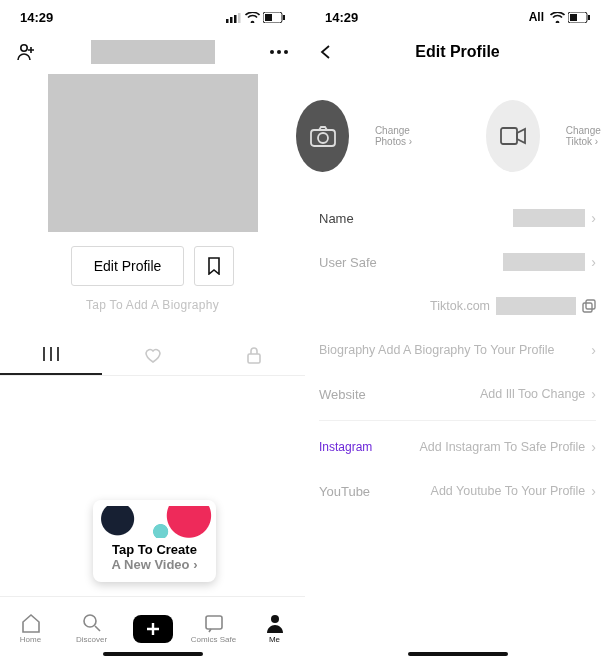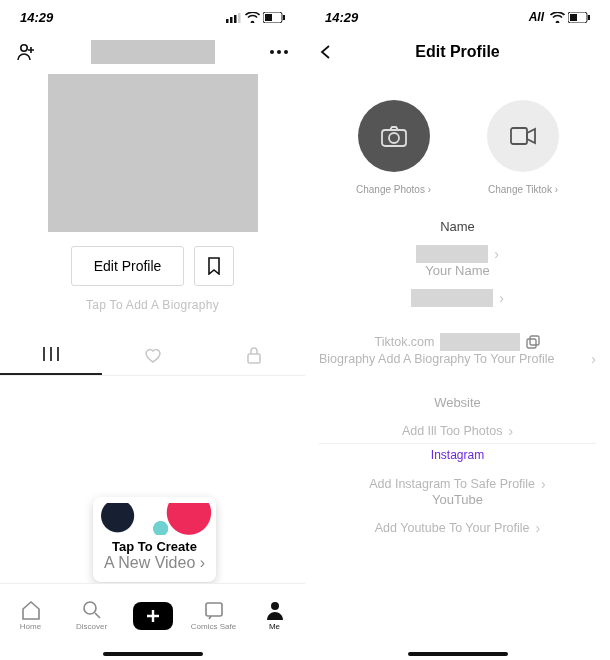--- a/index.html
+++ b/index.html
@@ -1,54 +1,54 @@
 <!DOCTYPE html>
 <html><head>
 <meta charset="utf-8">
 <style>
   * { box-sizing: border-box; margin: 0; padding: 0; }
   body { font-family: -apple-system, BlinkMacSystemFont, sans-serif; background: #fff; width: 610px; height: 660px; display: flex; overflow: hidden; }
   .screen { width: 305px; height: 660px; position: relative; background: #fff; }
-  .status-bar { height: 34px; display: flex; align-items: center; justify-content: space-between; padding: 12px 20px; font-size: 13px; font-weight: 600; font-style: italic; }
+  .status-bar { height: 34px; display: flex; align-items: center; justify-content: space-between; padding: 12px 20px; font-size: 13px; font-weight: 600; }
   .status-right { display: flex; align-items: center; gap: 3px; }
   .icon { display: inline-flex; align-items: center; justify-content: center; }
   
   .header-row { height: 36px; display: flex; align-items: center; justify-content: space-between; padding: 0 16px; }
   .name-block { width: 124px; height: 24px; background: #c8c8c8; }
   .big-block { width: 210px; height: 158px; background: #c8c8c8; margin: 4px auto 0; }
   .btn-row { display: flex; justify-content: center; gap: 10px; margin-top: 14px; }
   .edit-btn { border: 1px solid #d9d9d9; padding: 9px 22px; font-size: 14px; font-weight: 500; background: #fff; border-radius: 3px; }
   .bookmark-btn { border: 1px solid #d9d9d9; width: 40px; height: 40px; display: flex; align-items: center; justify-content: center; background: #fff; border-radius: 3px;}
   .bio-txt { text-align: center; font-size: 12px; color: #c2c2c2; margin-top: 12px; letter-spacing: .3px;}
   .tab-row { display: flex; margin-top: 22px; border-bottom: 1px solid #eee; height: 42px; }
   .tab { flex: 1; display: flex; align-items: center; justify-content: center; }
   .tab.active { border-bottom: 2px solid #222; }
   .tooltip { position: absolute; left: 93px; bottom: 78px; width: 123px; background: #fff; border-radius: 8px; box-shadow: 0 3px 10px rgba(0,0,0,.18); padding: 6px 0 10px; text-align: center; }
   .tooltip .art { height: 32px; background: radial-gradient(circle at 20% 40%, #172033 0 16%, transparent 17%), radial-gradient(circle at 78% 30%, #ee2a5a 0 22%, transparent 23%), radial-gradient(circle at 55% 80%, #6fd2d0 0 10%, transparent 11%), #fff; border-radius: 8px 8px 0 0; margin-bottom: 4px; }
   .tooltip .t1 { font-size: 13px; font-weight: 600; }
-  .tooltip .t2 { font-size: 16px; color: #888; }
+  .tooltip .t2 { font-size: 13px; color: #888; font-weight: bold; }
   .tooltip:after { content:""; position:absolute; bottom:-7px; left:50%; margin-left:-7px; border:7px solid transparent; border-top-color:#fff;}
-  .bottom-nav { position: absolute; bottom: 13px; left: 0; right: 0; height: 64px; display: flex; align-items: center; justify-content: space-around; border-top: 1px solid #eee; background:#fff;}
+  .bottom-nav { position: absolute; bottom: 0; left: 0; right: 0; height: 64px; display: flex; align-items: center; justify-content: space-around; border-top: 1px solid #eee; background:#fff;}
   .nav-item { display: flex; flex-direction: column; align-items: center; font-size: 8px; color: #888; gap:2px; width:50px;}
   .nav-item.active { color: #111; }
   .plus-btn { width: 40px; height: 28px; background: #000; border-radius: 8px; display: flex; align-items: center; justify-content: center; position: relative; }
   .plus-btn:before { content:""; position:absolute; left:-4px; top:0; bottom:0; width:8px; background:#5ad1d1; border-radius:8px 0 0 8px; z-index:-1;}
   .plus-btn:after { content:""; position:absolute; right:-4px; top:0; bottom:0; width:8px; background:#ee2a5a; border-radius:0 8px 8px 0; z-index:-1;}
   .home-ind { position:absolute; bottom:4px; left:50%; transform:translateX(-50%); width:100px; height:4px; background:#111; border-radius:3px;}
   
   .rheader { display:flex; align-items:center; height:36px; padding:0 14px; position:relative;}
   .rtitle { position:absolute; left:0; right:0; text-align:center; font-size:16px; font-weight:600;}
   .avatars { display:flex; justify-content:center; gap:56px; margin-top:30px;}
-  .av { display:flex; flex-direction:column; align-items:center; gap:12px;}
+  .av { display:flex; flex-direction:row; align-items:center; gap:26px;}
   .av .circ { width:72px; height:72px; border-radius:50%; display:flex; align-items:center; justify-content:center;}
   .av .lbl { font-size:10px; color:#999;}
   .circ.dark { background:#555;}
   .circ.light { background:#ececec;}
   .rows { margin-top:24px; padding:0 14px;}
-  .row { display:flex; align-items:center; justify-content:space-between; height:44px; font-size:13px; border-bottom:0;flex-direction:column;}
+  .row { display:flex; align-items:center; justify-content:space-between; height:44px; font-size:13px; border-bottom:0;}
   .row .k { color:#444;}
   .row .v { color:#b7b7b7; font-size:12.5px; display:flex; align-items:center; gap:6px;}
   .mask { background:#d6d6d6; width:72px; height:18px; display:inline-block;}
   .chev { color:#c6c6c6; font-size:14px;}
   .sep { height:1px; background:#f0f0f0; margin:4px 14px;}
   .gap { height:20px;}
 </style>
 </head>
 <body>
 
@@ -225,21 +225,21 @@
   </div>
   <div class="rows">
     <div class="row">
       <span class="k">Name</span>
       <span class="v">
           <span class="mask"></span>
           <span class="chev">›</span>
         </span>
     </div>
     <div class="row">
-      <span class="k" style="color:#aaa">Your Name</span>
+      <span class="k" style="color:#aaa">User Safe</span>
       <span class="v">
           <span class="mask" style="width:82px"></span>
           <span class="chev">›</span>
         </span>
     </div>
     <div class="row" style="justify-content:flex-end;">
       <span class="v">
           <span>Tiktok.com</span>
           <span class="mask" style="width:80px"></span>
           <span class="icon">
@@ -252,21 +252,21 @@
     </div>
     <div class="row">
       <span class="v" style="color:#b7b7b7;width:100%;justify-content:space-between;">
           <span><span>Biography</span> <span>Add A Biography To Your Profile</span></span>
           <span class="chev">›</span>
         </span>
     </div>
     <div class="row">
       <span class="k" style="color:#aaa">Website</span>
       <span class="v">
-          <span>Add Ill Too Photos</span>
+          <span>Add Ill Too Change</span>
           <span class="chev">›</span>
         </span>
     </div>
   </div>
   <div class="sep"></div>
   <div class="rows gap" style="margin-top:0">
     <div class="row">
       <span class="k" style="color:#6d28d9;font-size:12px">Instagram</span>
       <span class="v">
           <span>Add Instagram To Safe Profile</span>

